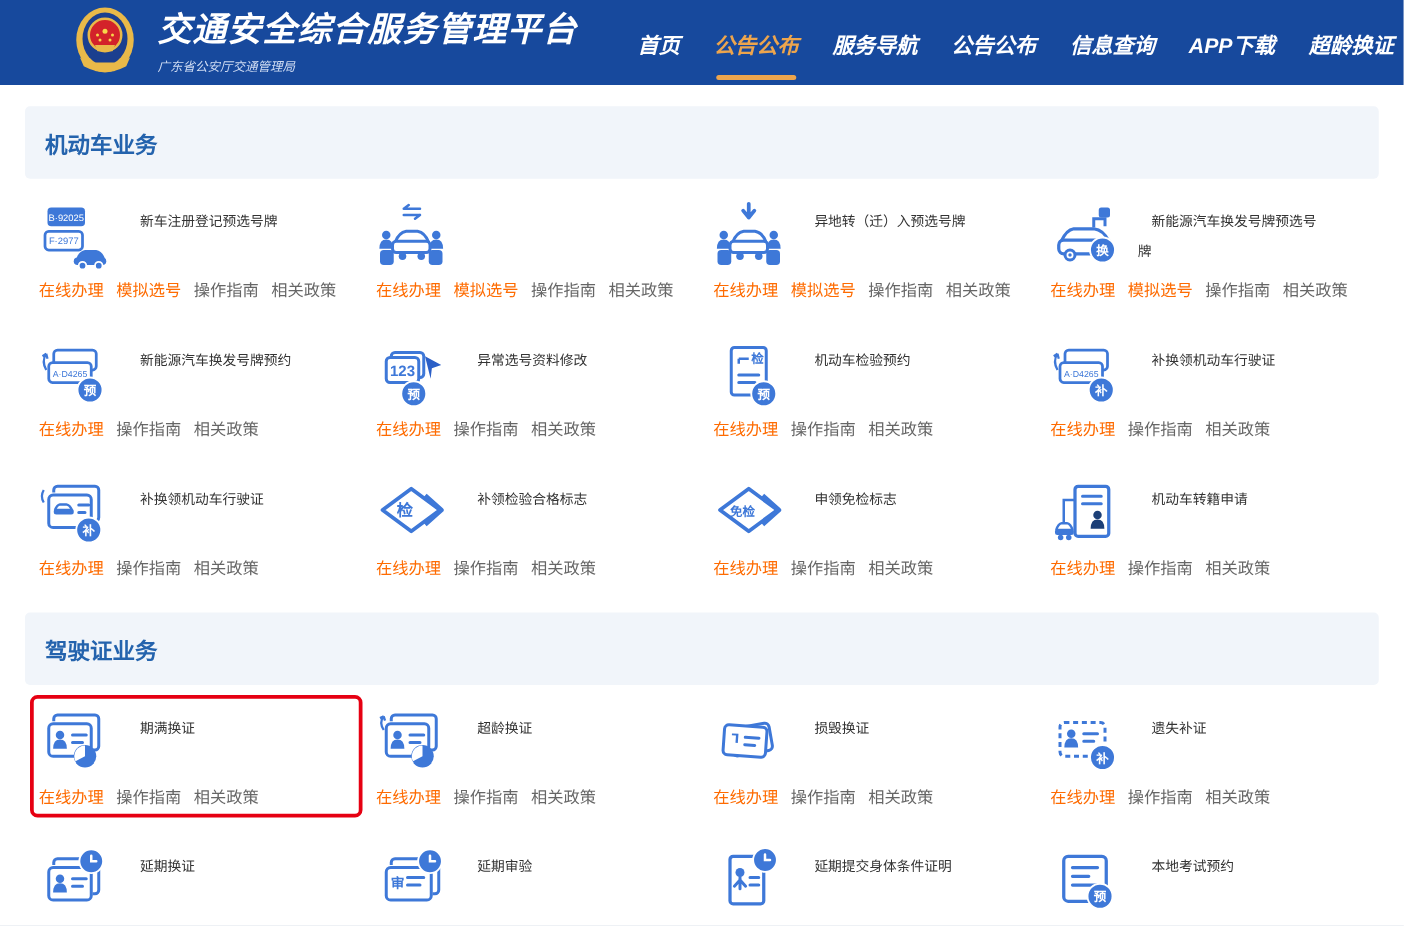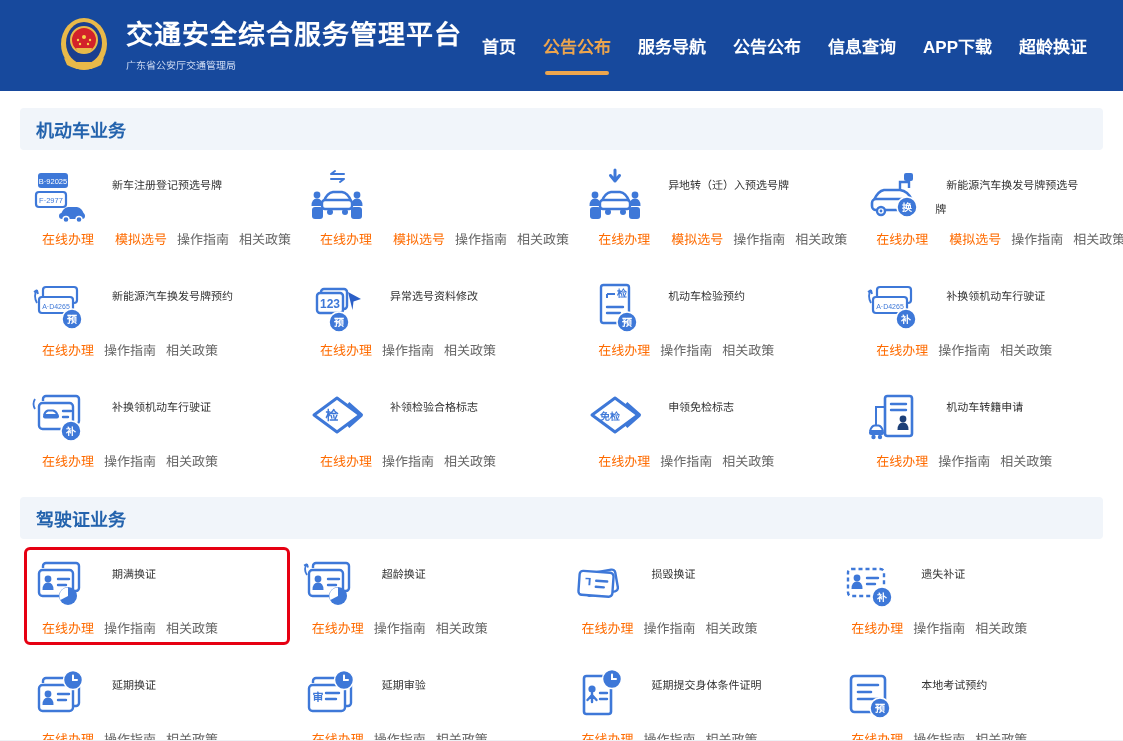--- a/index.html
+++ b/index.html
@@ -14,59 +14,60 @@
   }
   *{box-sizing:border-box;margin:0;padding:0;}
   html,body{width:1123px;height:741px;overflow:hidden;}
   body{
     font-family:"Liberation Sans","DejaVu Sans",sans-serif;
     background:#ffffff;
     border-bottom:1px solid #eef1f5;
   }
   
   .header{
-    height:91px;
+    height:68px;
     background:var(--header-bg);
     display:flex;
     align-items:center;
-    padding:0 36px 0 55px;
+    padding:0 8px 0 55px;
+    font-style:italic;
   }
   .logo{width:58px;height:66px;flex:0 0 auto;display:flex;align-items:center;justify-content:center;}
   .brand{margin-left:13px;color:#fff;}
   .brand-title{font-size:27px;font-weight:bold;letter-spacing:1px;line-height:1.2;}
   .brand-sub{font-size:10px;color:#cfdcf3;margin-top:5px;}
   .nav{margin-left:auto;display:flex;gap:27px;list-style:none;}
   .nav-item{position:relative;color:#ffffff;font-size:17px;font-weight:bold;cursor:pointer;white-space:nowrap;}
   .nav-item.active{color:var(--nav-active);}
   .nav-item.active::after{
     content:"";position:absolute;left:50%;transform:translateX(-50%);
     bottom:-17px;width:64px;height:4px;border-radius:2px;background:var(--nav-active);
   }
   
   .main{padding:0 20px;}
   .section-bar{
-    margin-top:17px;height:42px;background:var(--section-bg);
+    margin-top:17px;height:58px;background:var(--section-bg);
     border-radius:4px;display:flex;align-items:center;padding:0 16px;
   }
   .section-title{font-size:18px;font-weight:bold;color:var(--section-title);}
   .grid{
     display:grid;grid-template-columns:repeat(4,1fr);
     padding:8px 4px 2px;row-gap:13px;column-gap:4px;
   }
   .card{border:3px solid transparent;border-radius:6px;padding:6px 4px 5px;}
   .card.highlight{border-color:var(--highlight-red);}
   .card-top{display:flex;align-items:flex-start;}
   .svc-icon{width:58px;height:58px;flex:0 0 auto;}
   .card-title{
     margin-left:12px;width:150px;font-size:11px;color:#333;
     line-height:24px;text-indent:1em;padding-top:6px;
   }
   .card-links{margin-top:4px;display:flex;gap:10px;font-size:13px;white-space:nowrap;}
   .svc-link{color:var(--link-secondary);text-decoration:none;cursor:pointer;}
-  .svc-link.primary{color:var(--link-primary);margin-left:11px;}
+  .svc-link.primary{color:var(--link-primary);}
 </style>
 </head>
 <body>
 
 <header class="header">
   <div class="logo">
     <svg width="56" height="64" viewBox="0 0 56 64">
       <ellipse cx="28" cy="30" rx="23" ry="26" fill="#e9b949"></ellipse>
       <ellipse cx="28" cy="29" rx="18" ry="21" fill="#1b3f8f"></ellipse>
       <circle cx="28" cy="26" r="13" fill="#d3222a" stroke="#e9b949" stroke-width="2"></circle>

